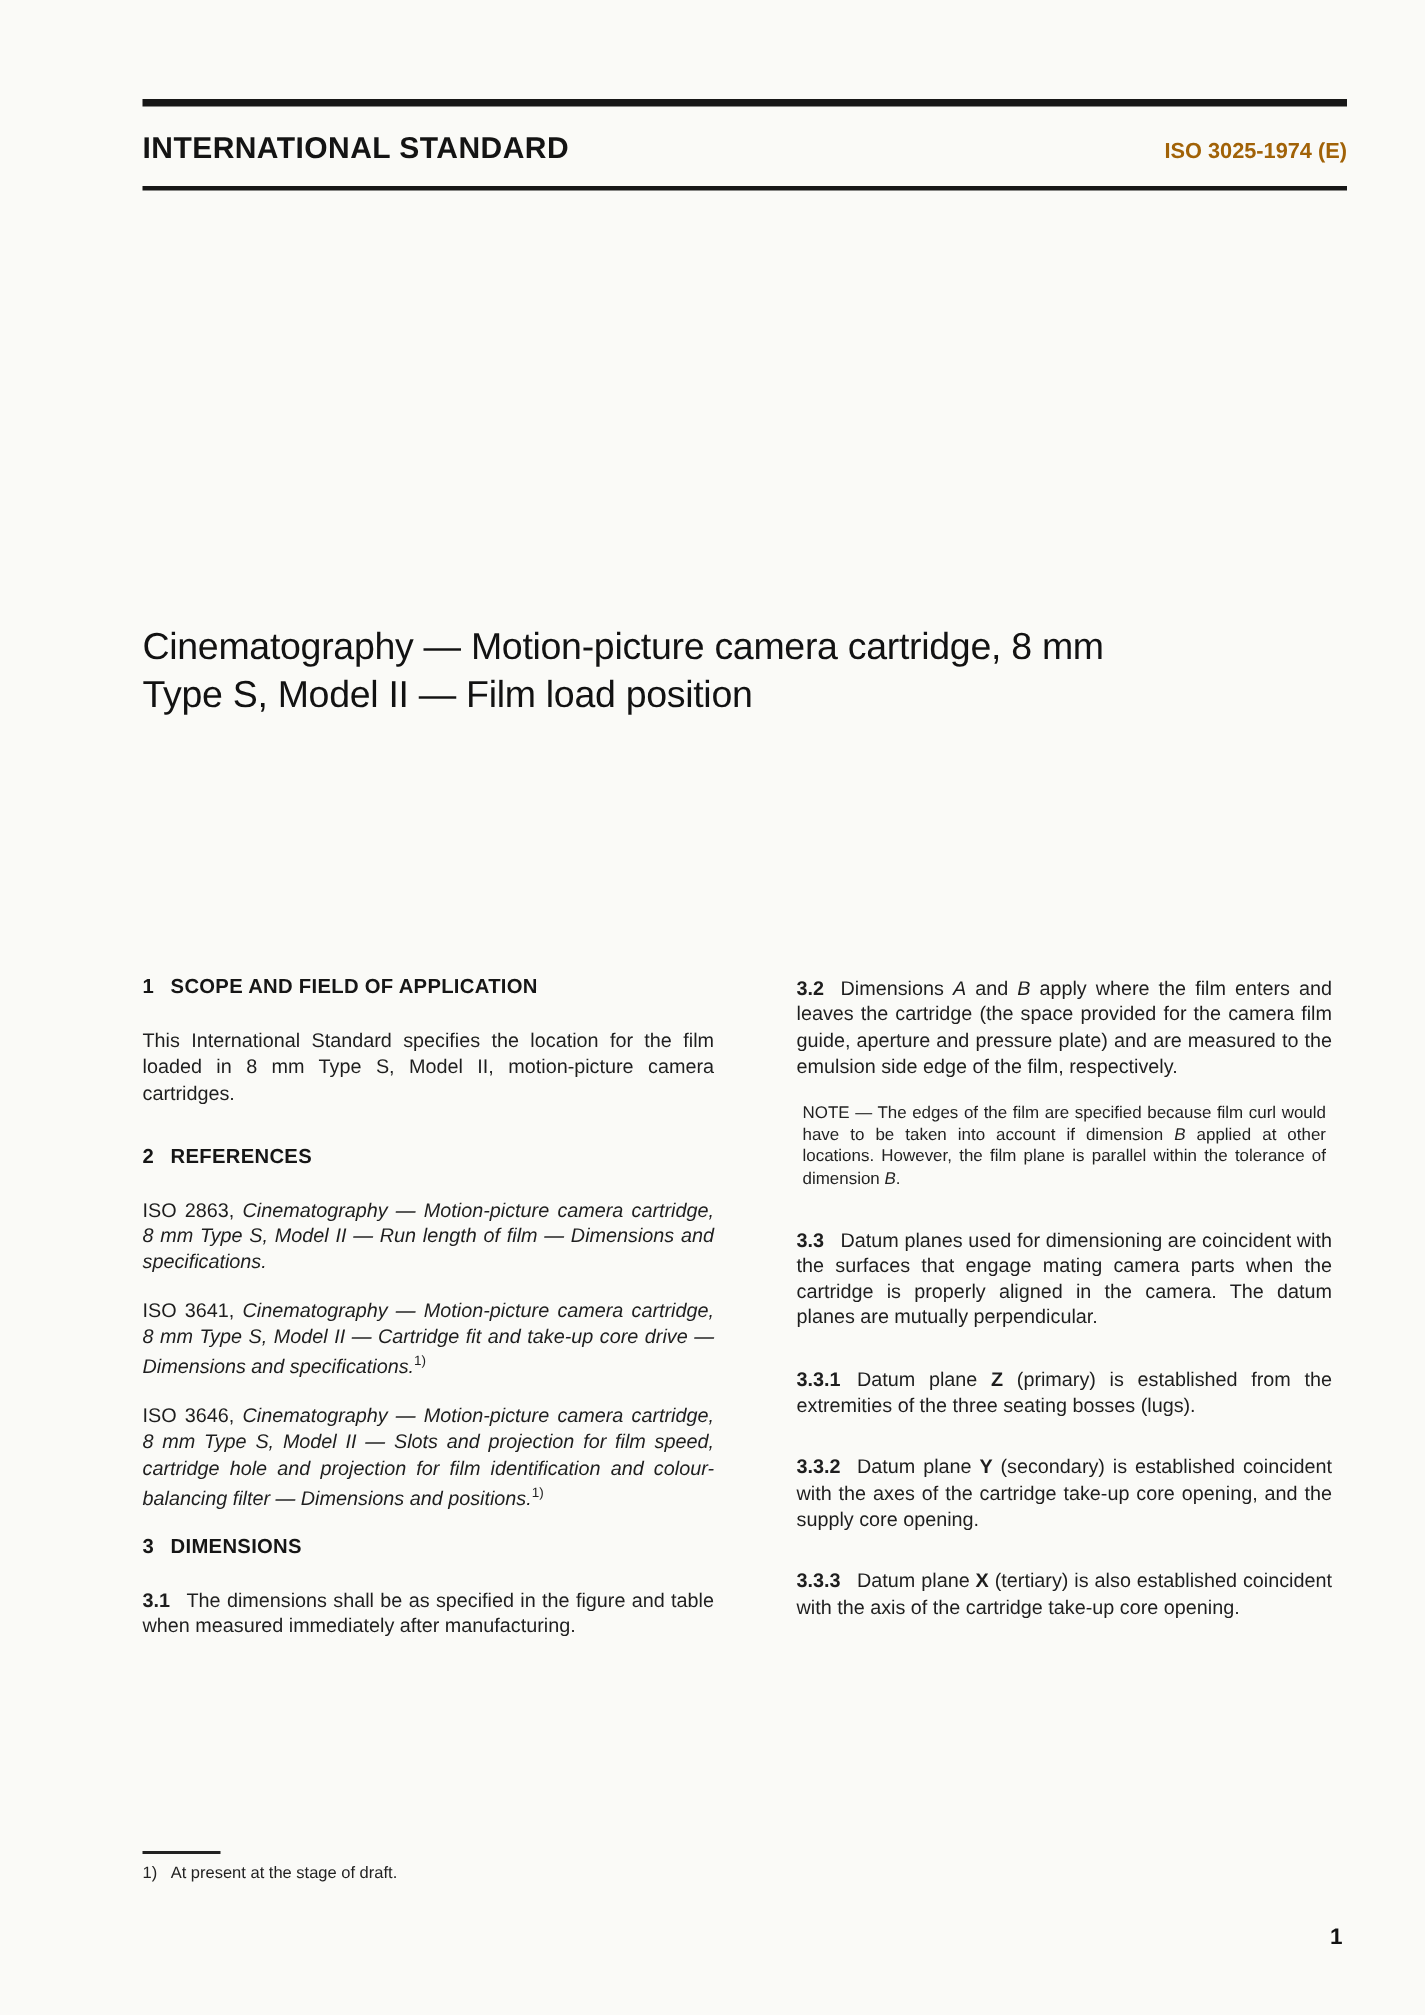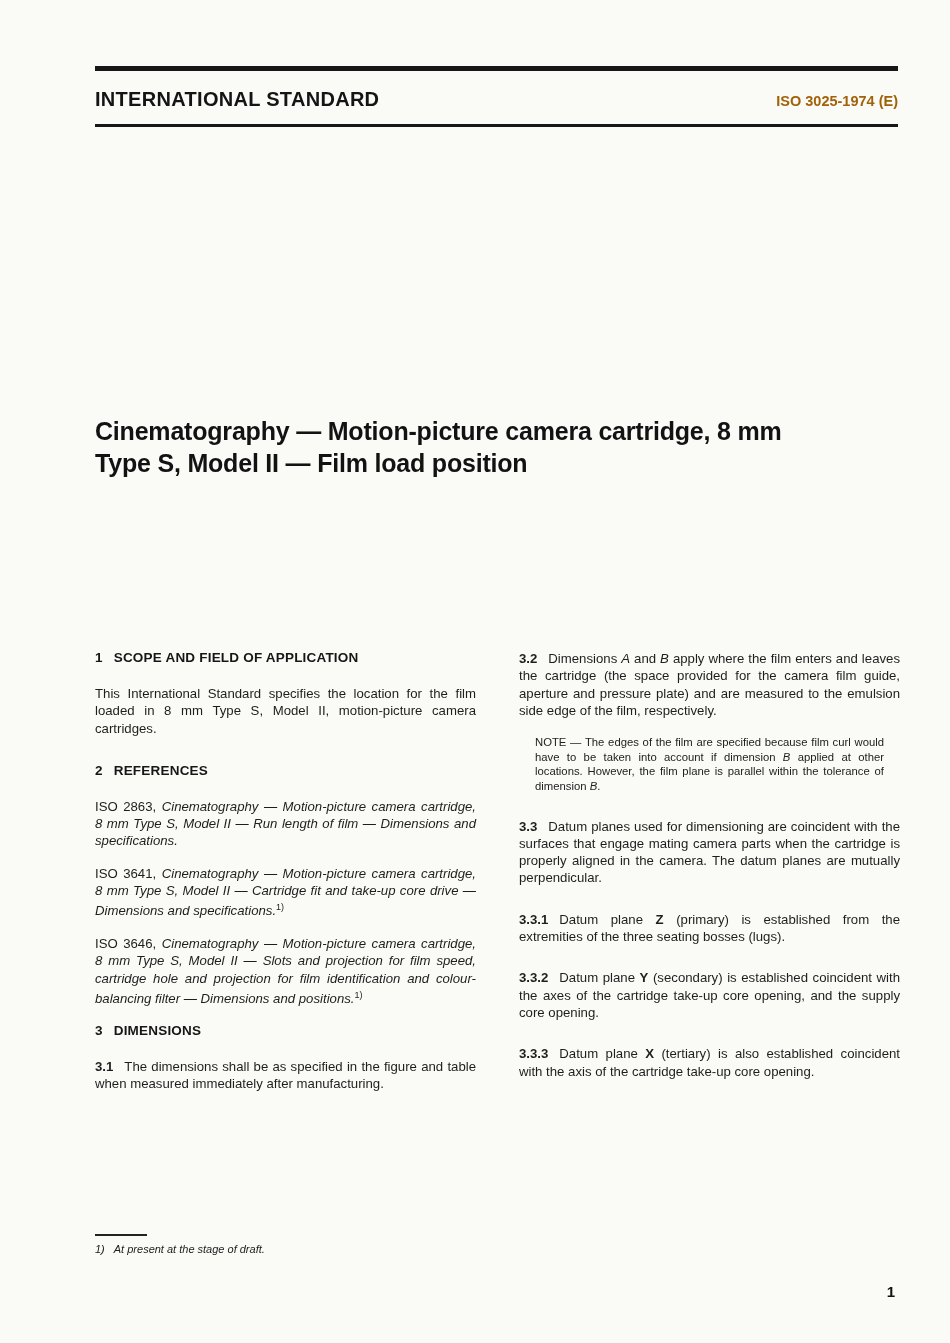--- a/index.html
+++ b/index.html
@@ -32,21 +32,21 @@
     font-size: 14.5px; font-weight: bold; color: #a16207;
   }
   .rule-thin {
     position: absolute; left: 95px; right: 52px; top: 124px;
     height: 3px; background: #171717;
   }
 
   
   .doc-title {
     position: absolute; left: 95px; top: 415px; width: 800px;
-    font-size: 25px; font-weight: bold; line-height: 32px;
+    font-size: 25px; font-weight: normal; line-height: 32px;
     letter-spacing: -0.2px; color: #121212;
   }
 
   
   .columns {
     position: absolute; left: 95px; top: 650px; width: 805px;
     display: flex; gap: 43px;
   }
   .col { width: 386px; }
 
@@ -55,37 +55,37 @@
     margin: 0 0 20px; color: #161616;
   }
   .sec-h.gap-top { margin-top: 12px; }
 
   .body-p {
     font-size: 13.2px; line-height: 17.3px;
     text-align: justify; margin: 0 0 26px; color: #1e1e1e;
   }
   .ref { margin: 0 0 15px; }
   .ref:last-of-type { margin-bottom: 26px; }
-  .sp { margin: 0 0 24px; }
+  .sp { margin: 0 12px 24px; }
 
   .note {
     font-size: 11.3px; line-height: 14.6px;
     text-align: justify; margin: -8px 16px 24px; color: #222;
   }
 
   
   .b   { font-weight: bold; }
   .i   { font-style: italic; }
   .num { font-weight: bold; margin-right: 11px; }
   .sup { font-size: 9px; vertical-align: super; font-style: normal; }
 
   
   .footnote-block { position: absolute; left: 95px; top: 1234px; width: 420px; }
   .fn-rule { width: 52px; height: 2px; background: #222; margin-bottom: 7px; }
-  .fn-text { font-size: 11px; color: #222; font-style: italic; }
+  .fn-text { font-size: 11px; color: #222; }
   .fnum { margin-right: 9px; }
 
   
   .page-number {
     position: absolute; right: 55px; top: 1283px;
     font-size: 15px; font-weight: bold; color: #121212;
   }
 </style>
 </head>
 <body>

